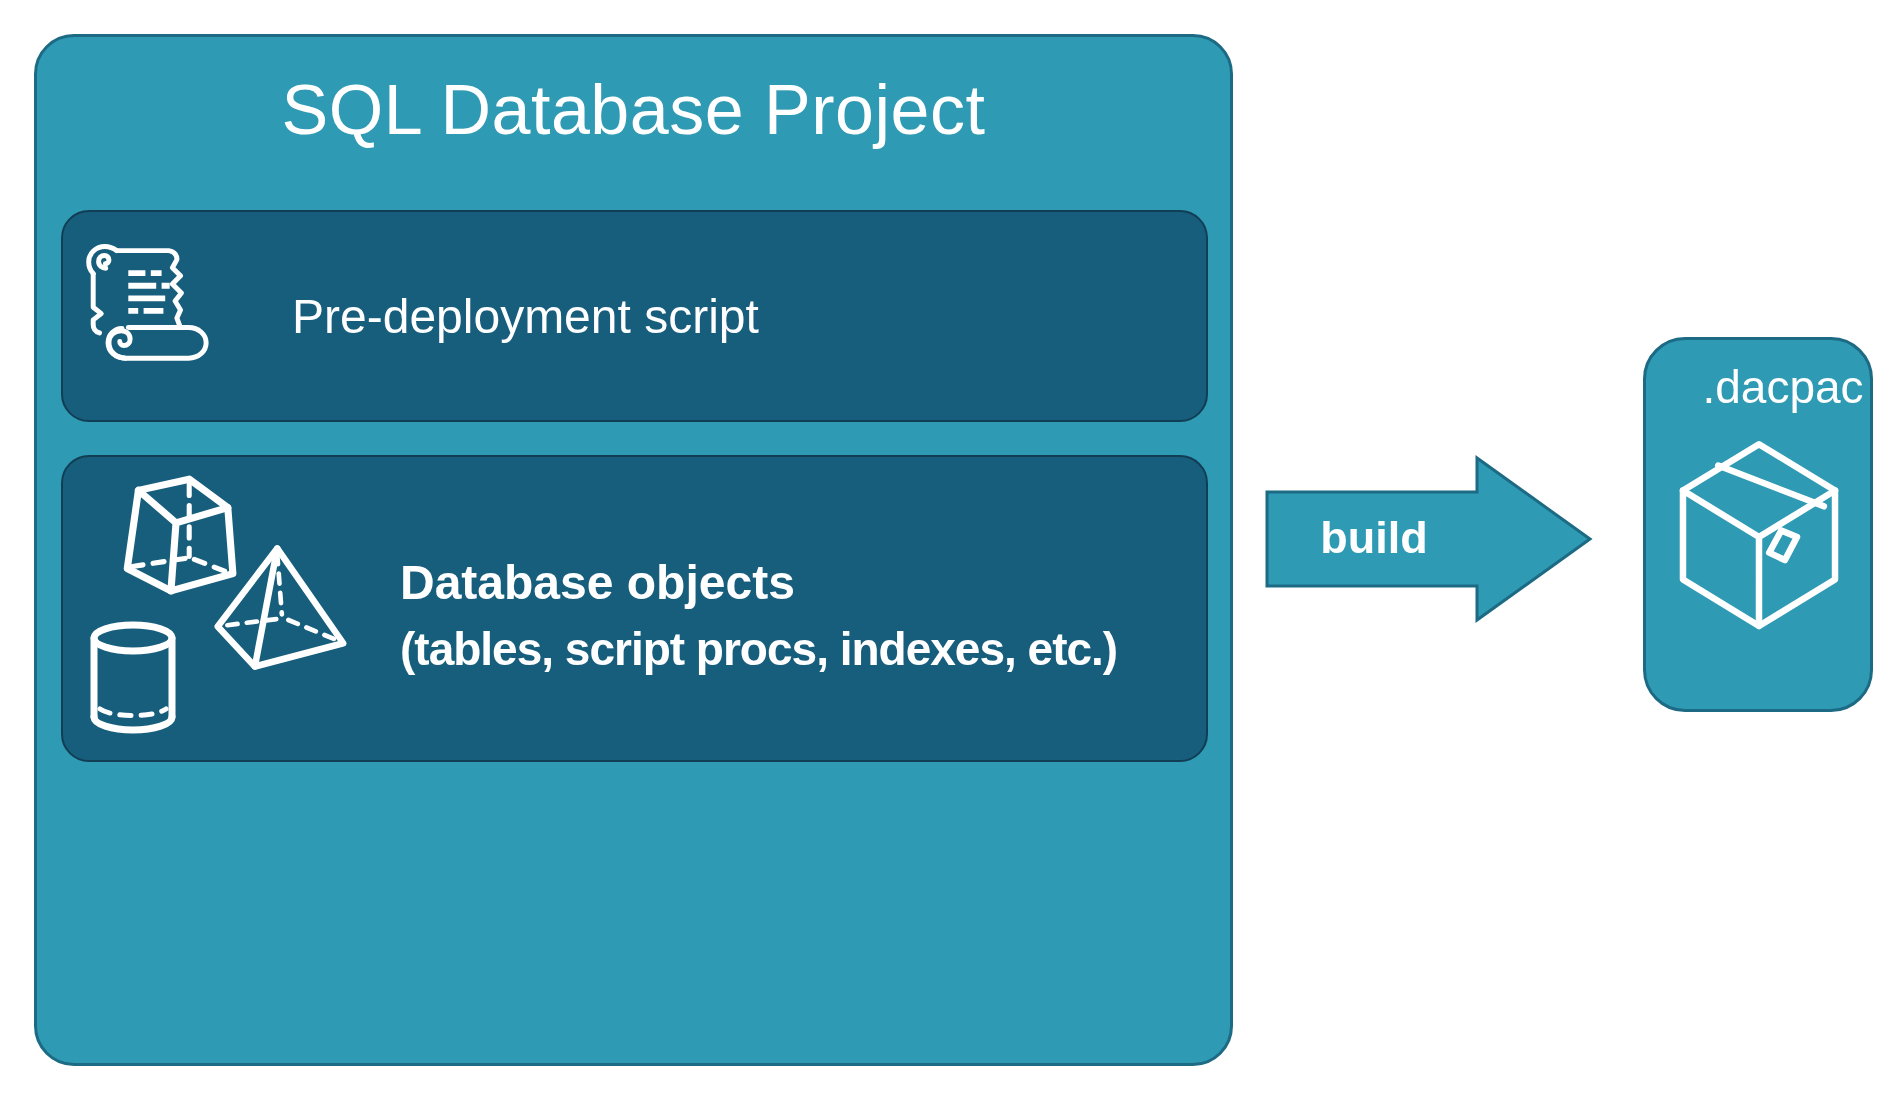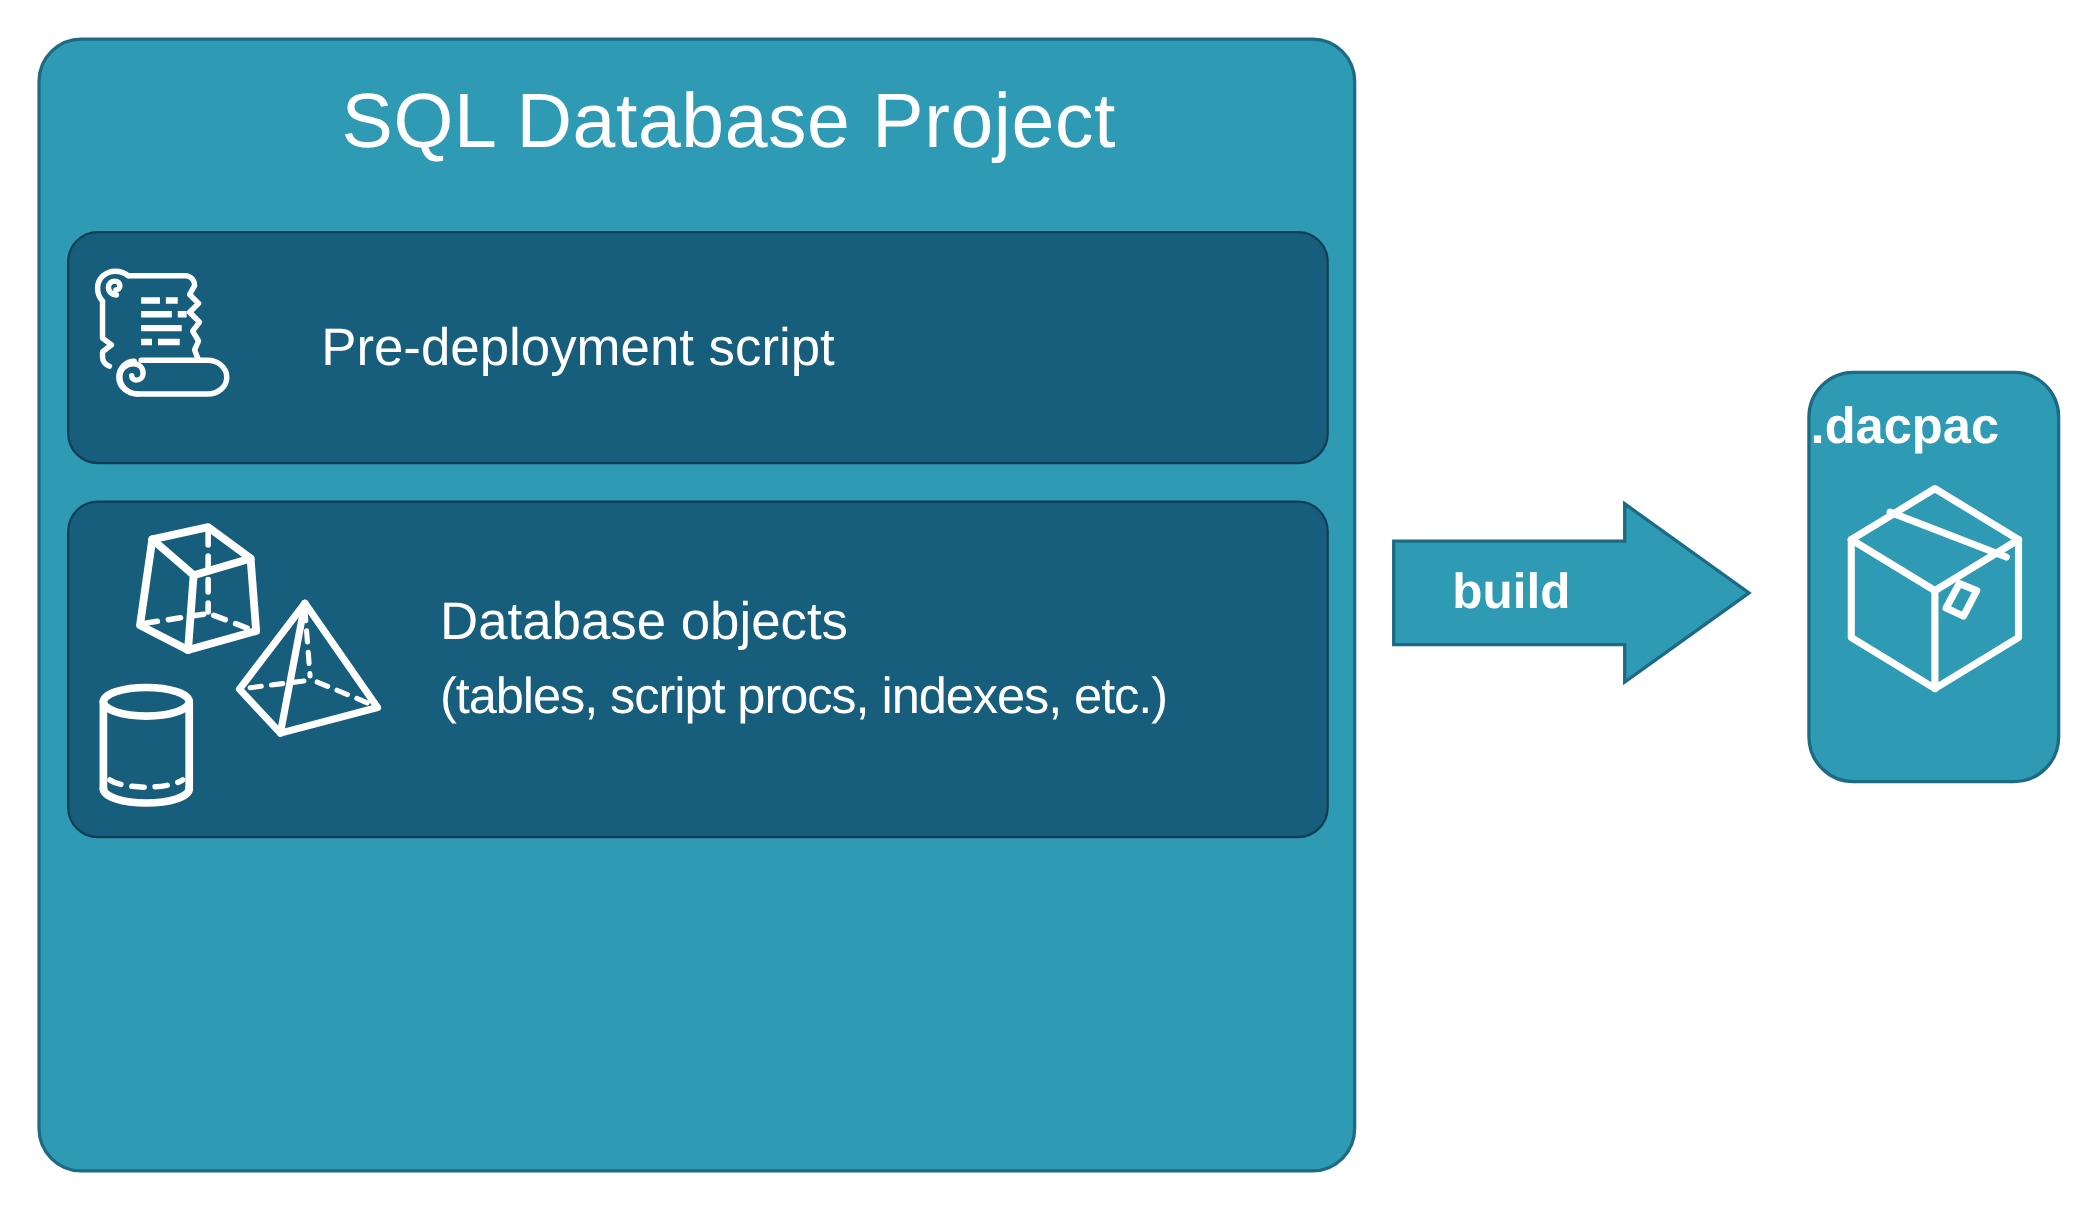--- a/index.html
+++ b/index.html
@@ -9,21 +9,21 @@
   }
   
   .outer-box{
     position:absolute;left:34px;top:34px;width:1199px;height:1032px;
     background:var(--teal);border:3px solid var(--tealBorder);
     border-radius:40px;box-sizing:border-box;
   }
   .outer-title{
     position:absolute;left:0;top:0;width:100%;height:146px;
     display:flex;align-items:center;justify-content:center;
-    color:var(--text);font-size:70px;font-weight:400;letter-spacing:0.5px;margin-left:29px;
+    color:var(--text);font-size:70px;font-weight:400;letter-spacing:0.5px;
   }
   
   .panel{
     position:absolute;left:24px;width:1147px;
     background:var(--panel);border:2px solid var(--panelBorder);
     border-radius:28px;box-sizing:border-box;
   }
   .panel.p1{top:173px;height:212px;}
   .panel.p2{top:418px;height:307px;}
   .panel.p3{top:783px;height:188px;}
@@ -35,40 +35,40 @@
   .icon-svg{width:100%;height:100%;display:block;}
   .s{fill:none;stroke:#fff;stroke-width:5.5;stroke-linecap:round;stroke-linejoin:round;}
   .d6{fill:none;stroke:#fff;stroke-width:6.5;stroke-linecap:butt;}
   .w{fill:none;stroke:#fff;stroke-width:7;stroke-linecap:round;stroke-linejoin:round;}
   .w5{fill:none;stroke:#fff;stroke-width:5;stroke-linecap:round;stroke-linejoin:round;stroke-dasharray:11 10;}
   
   .cube-wrap{position:absolute;left:44px;top:10px;width:136px;height:132px;}
   .pyramid-wrap{position:absolute;left:146px;top:84px;width:142px;height:132px;}
   .cylinder-wrap{position:absolute;left:27px;top:164px;width:88px;height:114px;}
   .objects-label{
-    position:absolute;left:337px;top:76px;color:var(--text);
-    font-size:48px;line-height:66px;font-weight:400;white-space:nowrap;
+    position:absolute;left:337px;top:93px;color:var(--text);
+    font-size:48px;line-height:66px;font-weight:700;white-space:nowrap;
   }
   .objects-label .sub{font-size:46px;letter-spacing:-1px;}
   
   .arrow-wrap{position:absolute;left:1264px;top:454px;width:330px;height:170px;}
   .arrow-label{
     position:absolute;left:1272px;top:488px;width:204px;height:100px;
     display:flex;align-items:center;justify-content:center;
     color:var(--text);font-size:45px;font-weight:700;
   }
   
   .dacpac-box{
     position:absolute;left:1643px;top:337px;width:230px;height:375px;
     background:var(--teal);border:3px solid var(--tealBorder);
     border-radius:42px;box-sizing:border-box;
   }
   .dacpac-label{
-    position:absolute;left:0;top:20px;width:100%;
-    color:var(--text);font-size:46px;font-weight:700;
+    position:absolute;left:0;top:20px;width:100%;text-align:center;
+    color:var(--text);font-size:46px;font-weight:400;padding-left:25px;
   }
   .package-wrap{position:absolute;left:24px;top:90px;width:178px;height:212px;}
 </style>
 </head>
 <body>
 
 <div id="stage" style="--canvas: #FFFFFF; --teal: #2E9AB3; --tealBorder: #1C6A84; --panel: #175E7D; --panelBorder: #113E54; --text: #FFFFFF;">
 
   <div class="outer-box">
 

